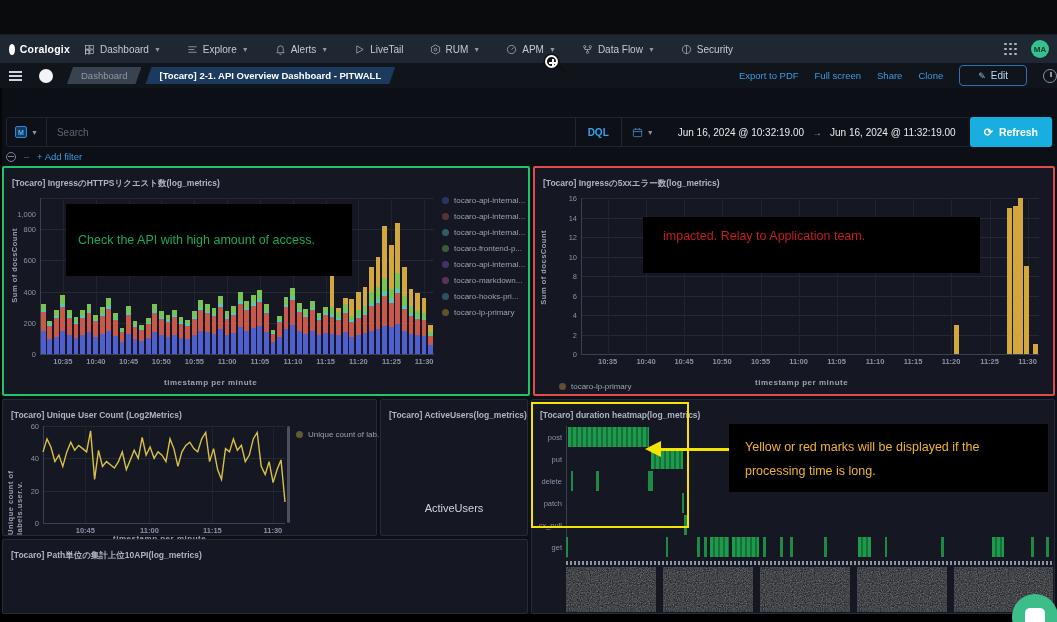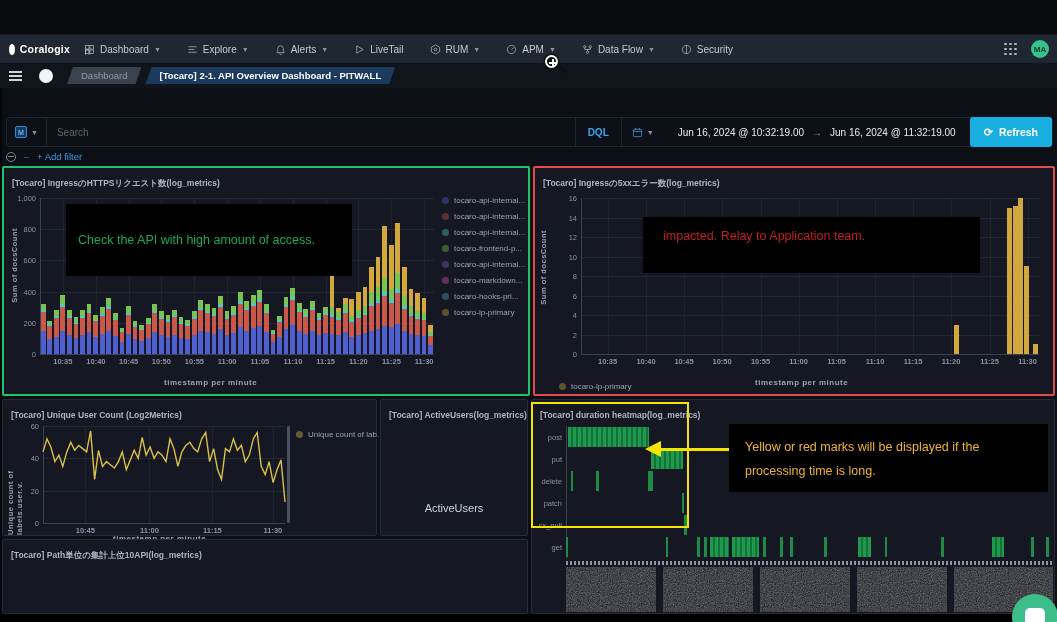--- a/index.html
+++ b/index.html
@@ -206,20 +206,33 @@
     </div>
   </nav>
 
   <div class="toolbar">
     <div class="hamburger"></div>
     <div class="toggle-dot"></div>
     <div class="crumbs">
       <div class="crumb ghost">Dashboard</div>
       <div class="crumb active">[Tocaro] 2-1. API Overview Dashboard - PITWALL</div>
     </div>
+    <div class="toolbar-right">
+      <span id="toolbar-links" style="display: flex; gap: 16px;">
+          <span class="tool-link">Export to PDF</span>
+          <span class="tool-link">Full screen</span>
+          <span class="tool-link">Share</span>
+          <span class="tool-link">Clone</span>
+        </span>
+      <div class="edit-btn">
+        <span class="pencil">✎</span>
+        <span>Edit</span>
+      </div>
+      <div class="partial-icon"></div>
+    </div>
   </div>
 
   <div class="filterbar">
     <div class="qtype">
       <span class="qtype-box">M</span>
       <span class="caret">▼</span>
     </div>
     <div class="search-ph">Search</div>
     <div class="dql">DQL</div>
     <div class="cal">
@@ -254,21 +267,21 @@
         <div class="ytick" style="top: 156px;">0</div>
         <div class="gridline-h" style="top: 124.8px;"></div>
         <div class="ytick" style="top: 124.8px;">200</div>
         <div class="gridline-h" style="top: 93.6px;"></div>
         <div class="ytick" style="top: 93.6px;">400</div>
         <div class="gridline-h" style="top: 62.4px;"></div>
         <div class="ytick" style="top: 62.4px;">600</div>
         <div class="gridline-h" style="top: 31.2px;"></div>
         <div class="ytick" style="top: 31.2px; text-align: center;">800</div>
         <div class="gridline-h" style="top: 0px;"></div>
-        <div class="ytick" style="top: 0px;">1,000</div>
+        <div class="ytick" style="top: 16px;">1,000</div>
         <div class="gridline-v" style="left: 22.852px;"></div>
         <div class="xtick" style="left: 22.852px;">10:35</div>
         <div class="gridline-v" style="left: 55.948px;"></div>
         <div class="xtick" style="left: 55.948px;">10:40</div>
         <div class="gridline-v" style="left: 88.65px;"></div>
         <div class="xtick" style="left: 88.65px;">10:45</div>
         <div class="gridline-v" style="left: 121.352px;"></div>
         <div class="xtick" style="left: 121.352px;">10:50</div>
         <div class="gridline-v" style="left: 154.448px;"></div>
         <div class="xtick" style="left: 154.448px;">10:55</div>

